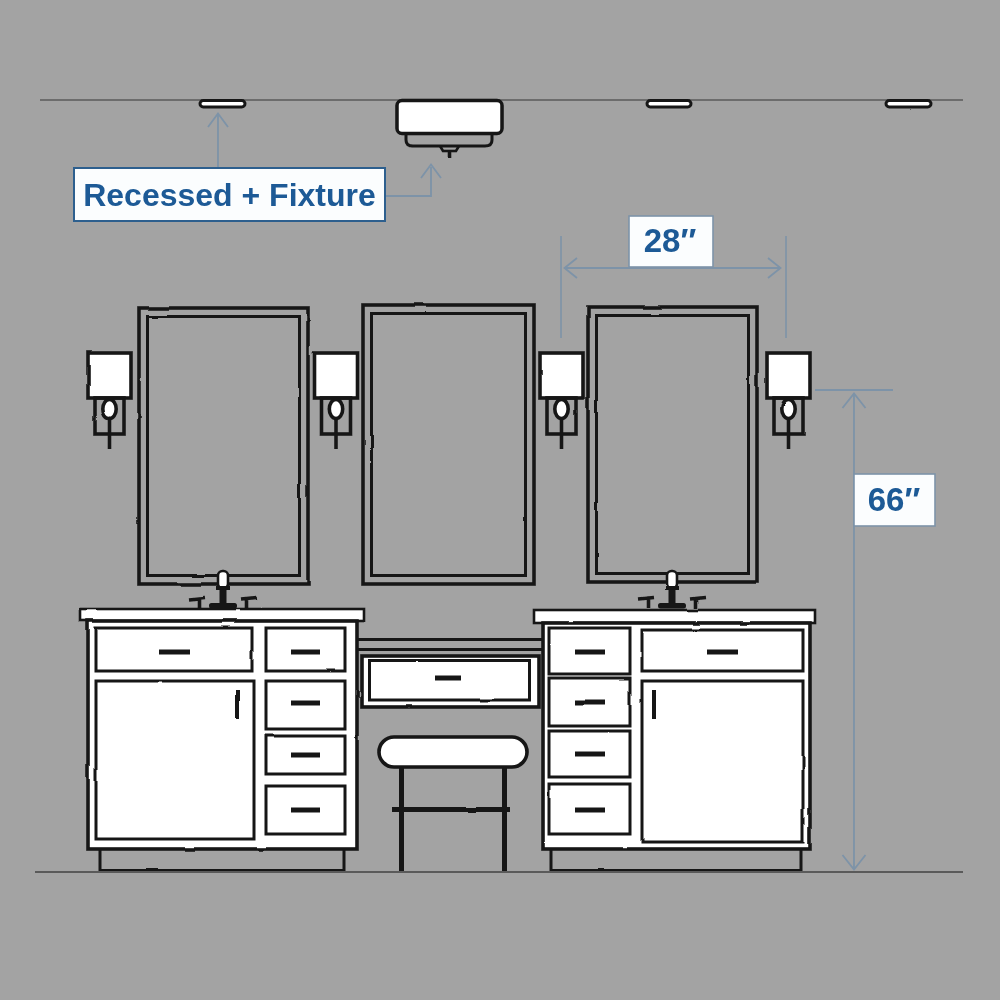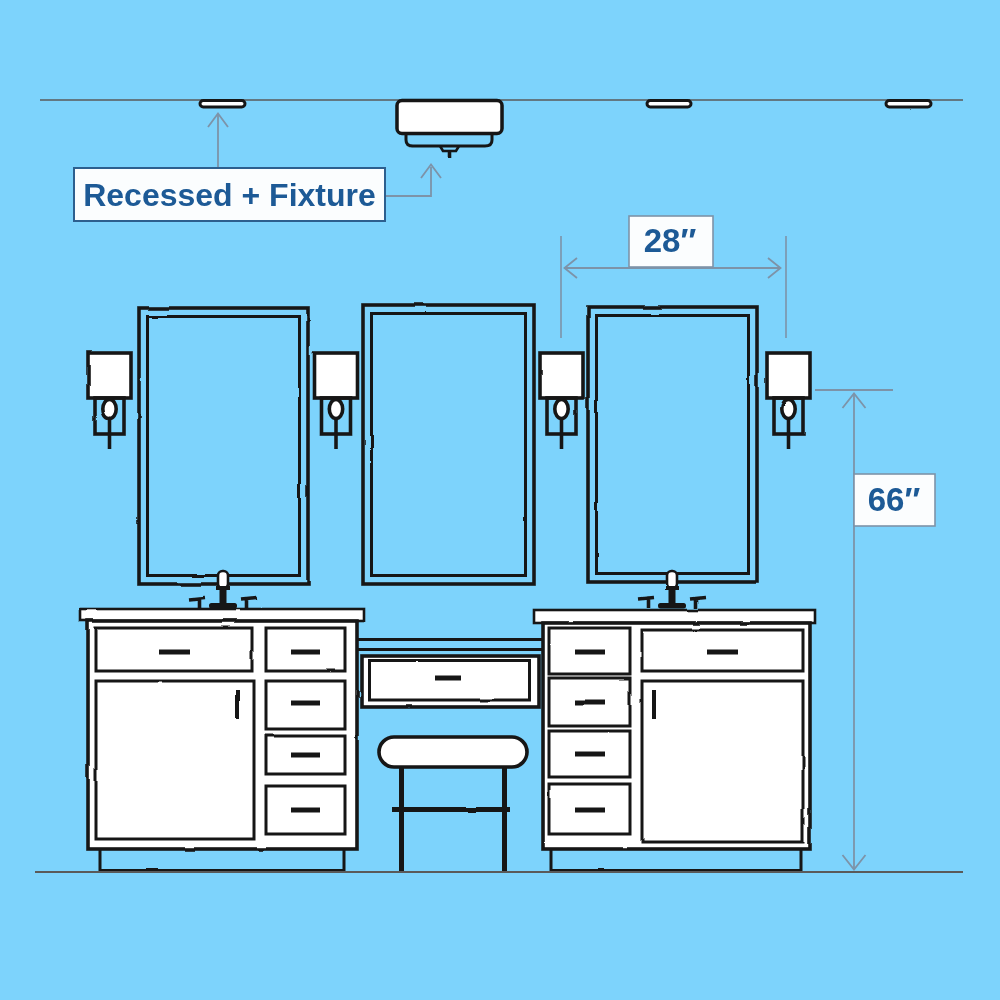--- a/index.html
+++ b/index.html
@@ -1,16 +1,16 @@
 <!DOCTYPE html>
 <html><head>
 <meta charset="utf-8">
 <style>
   html,body{margin:0;padding:0;background:#ffffff;}
-  .page{width:1000px;height:1000px;position:relative;background:#7dd3fc;
+  .page{width:1000px;height:1000px;position:relative;background:#a3a3a3;
         font-family:"Liberation Sans", sans-serif;}
   svg{position:absolute;left:0;top:0;}
   text{font-family:"Liberation Sans", sans-serif;font-weight:bold;fill:#1d5a96;}
 </style>
 </head>
 <body>
 <div class="page">
 <svg width="1000" height="1000" viewBox="0 0 1000 1000">
   <defs>
     <filter id="wob" x="-2%" y="-2%" width="104%" height="104%">

